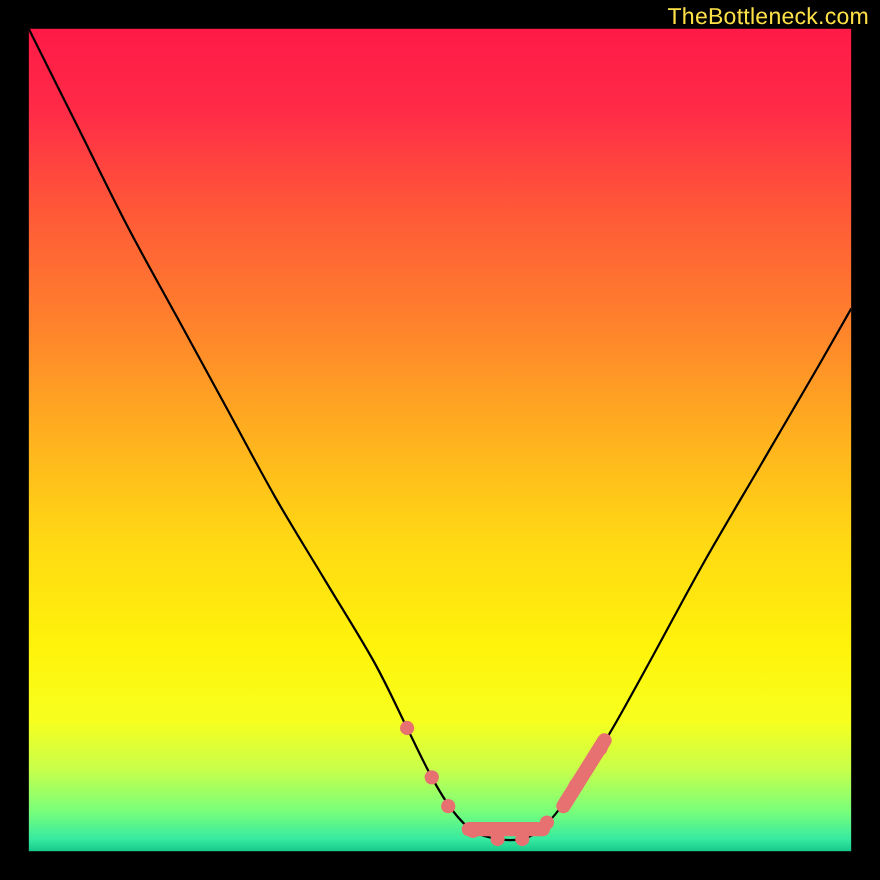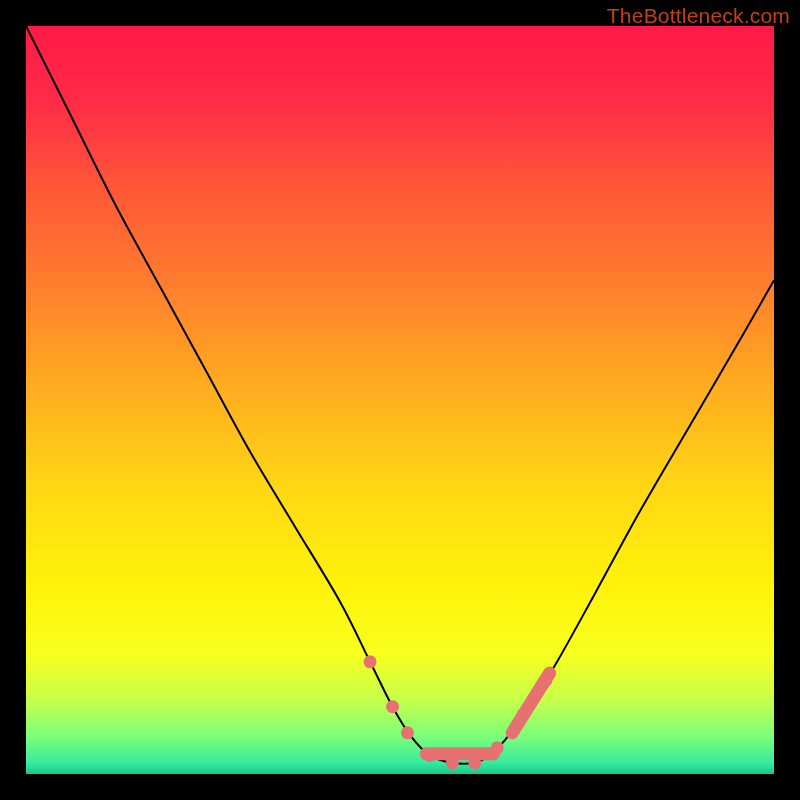--- a/index.html
+++ b/index.html
@@ -23,21 +23,21 @@
     position: absolute;
     left: 0;
     top: 0;
     width: 748px;
     height: 748px;
   }
   .watermark {
     position: absolute;
     top: 4px;
     right: 10px;
-    color: #c2410c;
+    color: #fde047;
     font-size: 21px;
     font-weight: 400;
     letter-spacing: 0.2px;
     user-select: none;
   }
   svg { display: block; }
 </style>
 </head>
 <body>
 

